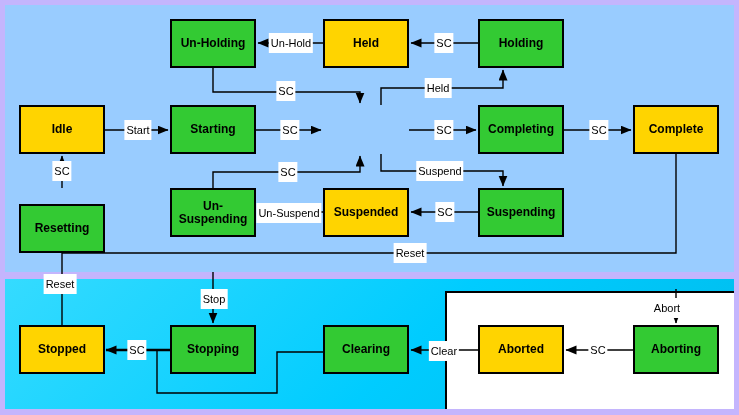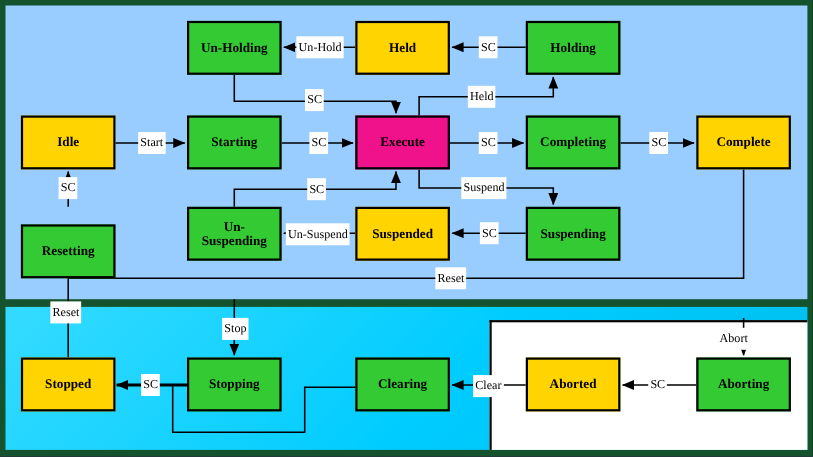--- a/index.html
+++ b/index.html
@@ -1,18 +1,18 @@
 <!DOCTYPE html>
 <html style="--wait-state: #FFD400; --acting-state: #33CA33; --execute-state: #F0128A; --upper-region: #99CCFF; --lower-region: #00CCFF; --abort-region: #FFFFFF;"><head>
 <meta charset="utf-8">
 <style>
   html,body{margin:0;padding:0;background:#000;}
   #canvas{
-    position:relative;width:739px;height:415px;background:#14532d;
-    font-family:Liberation Serif, serif;overflow:hidden;
+    position:relative;width:739px;height:415px;background:#c4b5fd;
+    font-family:Liberation Sans, sans-serif;overflow:hidden;
   }
   .region{position:absolute;}
   #region-upper{left:5px;top:5px;width:729px;height:267px;background:var(--upper-region,#99CCFF);}
   #region-lower{left:5px;top:279px;width:729px;height:130px;background:linear-gradient(135deg,#35DBFF 0%,var(--lower-region,#00CCFF) 55%,#00BCEC 100%);}
   #region-abort{left:445px;top:291px;width:289px;height:118px;background:var(--abort-region,#FFFFFF);
     border-top:2px solid #000;border-left:2px solid #000;box-sizing:border-box;}
   svg.wires{position:absolute;left:0;top:0;width:739px;height:415px;pointer-events:none;}
   .state{
     position:absolute;width:86px;height:49px;box-sizing:border-box;
     border:2px solid #000;display:flex;align-items:center;justify-content:center;
@@ -88,21 +88,20 @@
       <path d="M676 289 L676 323" marker-end="url(#ah)"></path>
     </g>
   </svg>
 
   <div class="state acting" style="left:170px;top:19px">Un-Holding</div>
   <div class="state wait" style="left:323px;top:19px">Held</div>
   <div class="state acting" style="left:478px;top:19px">Holding</div>
 
   <div class="state acting" style="left:170px;top:105px">Starting</div>
   <div class="state wait" style="left:19px;top:105px">Idle</div>
-  <div class="state dual" style="left:323px;top:105px">Execute</div>
   <div class="state acting" style="left:478px;top:105px">Completing</div>
   <div class="state wait" style="left:633px;top:105px">Complete</div>
 
   <div class="state acting" style="left:19px;top:204px">Resetting</div>
   <div class="state acting" style="left:170px;top:188px">Un-Suspending</div>
   <div class="state wait" style="left:323px;top:188px">Suspended</div>
   <div class="state acting" style="left:478px;top:188px">Suspending</div>
 
   <div class="state wait" style="left:19px;top:325px">Stopped</div>
   <div class="state acting" style="left:170px;top:325px">Stopping</div>

